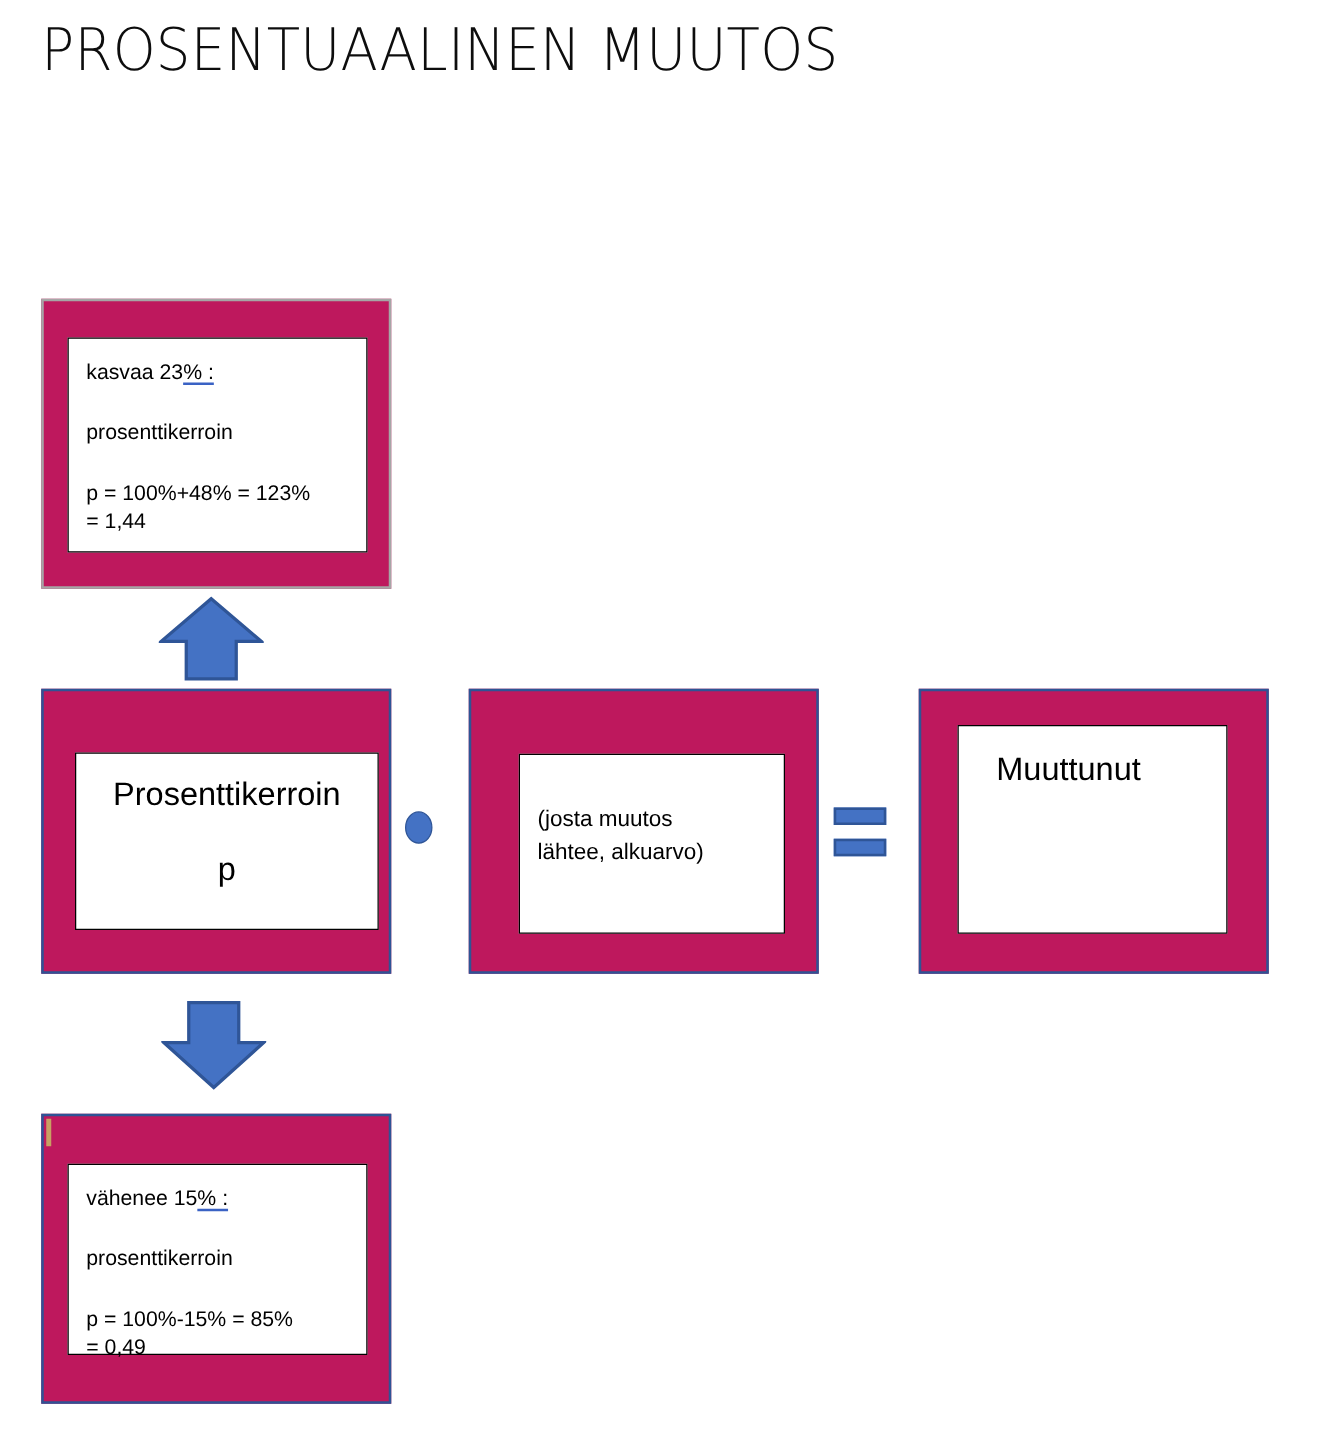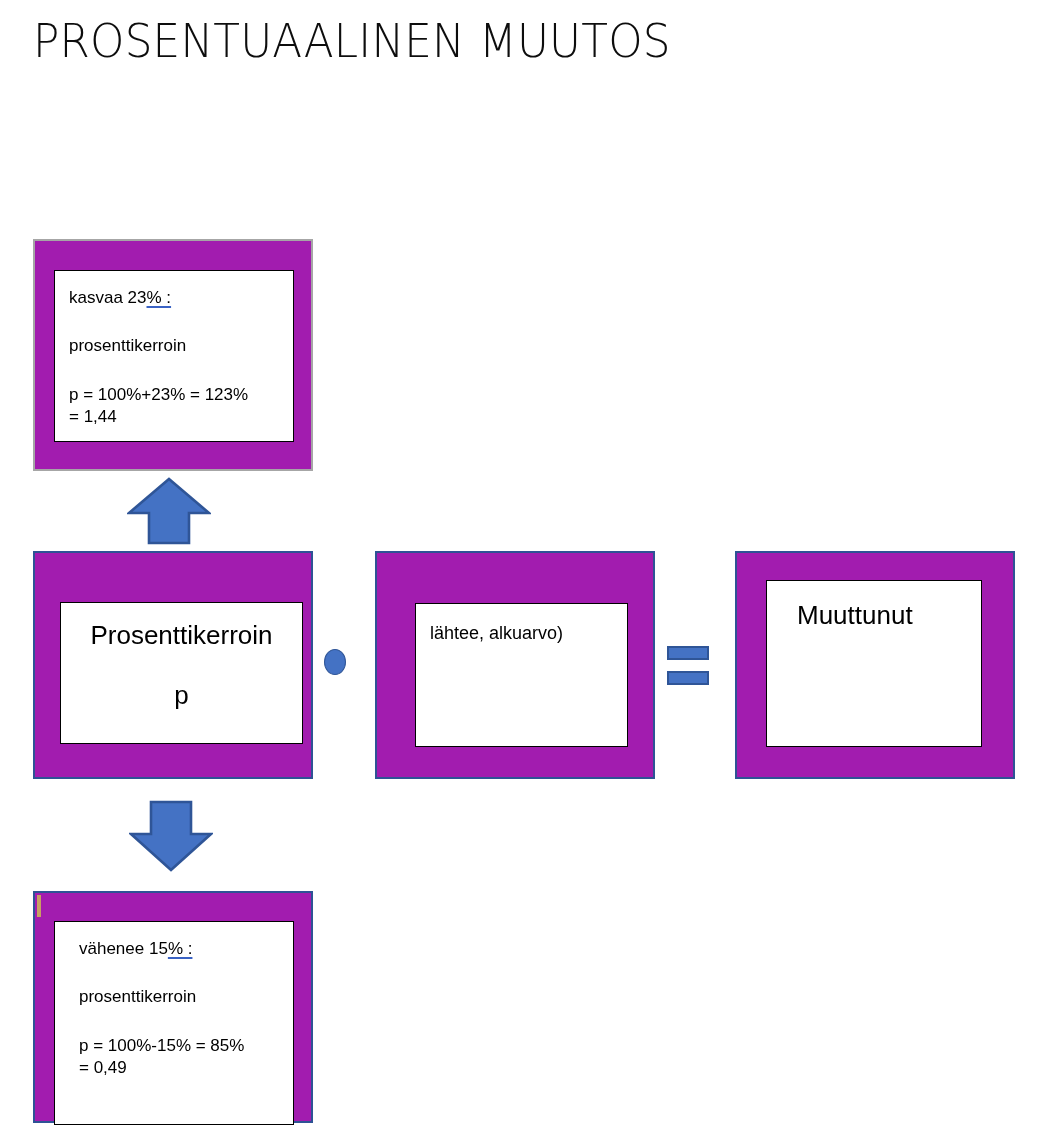--- a/index.html
+++ b/index.html
@@ -34,21 +34,21 @@
     font-family: "DejaVu Sans", "Liberation Sans", sans-serif;
     font-stretch: condensed;
     transform: scaleX(0.93);
     transform-origin: left center;
   }
 
   
   .frame {
     position: absolute;
     box-sizing: border-box;
-    background: #a21caf;
+    background: #be185d;
   }
   .frame-gray   { border: 2px solid #a6a6a6; }
   .frame-blue   { border: 2px solid #2e5395; }
 
   
   .inner {
     position: absolute;
     box-sizing: border-box;
     border: 1.4px solid #000000;
     background: #ffffff;
@@ -120,21 +120,21 @@
 
 <div id="slide">
 
   <div class="slide-title">PROSENTUAALINEN MUUTOS</div>
 
   <div class="frame frame-gray" style="left:33px; top:239px; width:280px; height:232px;">
 
     <div class="inner" style="left:19px; top:29px; width:240px; height:172px; padding:16px 14px 0 14px;">
       <p class="p-small"><span>kasvaa 23</span><span class="u-blue">% :</span></p>
       <p class="p-small p-gap">prosenttikerroin</p>
-      <p class="p-small p-gap">p = 100%+23% = 123%</p>
+      <p class="p-small p-gap">p = 100%+48% = 123%</p>
       <p class="p-small">= 1,44</p>
     </div>
   </div>
 
   <div class="arrow" style="left:127px; top:477px; width:84px; height:68px;">
     <svg width="84" height="68" viewBox="0 0 84 68" xmlns="http://www.w3.org/2000/svg">
       <polygon points="42,2 82,36 62,36 62,66 22,66 22,36 2,36" fill="#4472C4" stroke="#2F5597" stroke-width="2.6" stroke-linejoin="miter"></polygon>
     </svg>
   </div>
 
@@ -144,20 +144,21 @@
         <p class="p-big center">Prosenttikerroin</p>
         <p class="p-big center" style="margin-top:26px;">p</p>
       </div>
     </div>
   </div>
 
   <div class="op-dot" style="left:324px; top:649px; width:22px; height:26px;"></div>
 
   <div class="frame frame-blue" style="left:375px; top:551px; width:280px; height:228px;">
     <div class="inner" style="left:38px; top:50px; width:213px; height:144px; padding:16px 0 0 14px;">
+      <p class="p-mid" style="margin-top:22px;">(josta muutos</p>
       <p class="p-mid">lähtee, alkuarvo)</p>
     </div>
   </div>
 
   <div>
     <div class="op-eq-bar" style="left:667px; top:646px; width:42px; height:14px;"></div>
     <div class="op-eq-bar" style="left:667px; top:671px; width:42px; height:14px;"></div>
   </div>
 
   <div class="frame frame-blue" style="left:735px; top:551px; width:280px; height:228px;">
@@ -169,21 +170,21 @@
   <div class="arrow" style="left:129px; top:800px; width:84px; height:72px;">
     <svg width="84" height="72" viewBox="0 0 84 72" xmlns="http://www.w3.org/2000/svg">
       <polygon points="22,2 62,2 62,34 82,34 42,70 2,34 22,34" fill="#4472C4" stroke="#2F5597" stroke-width="2.6" stroke-linejoin="miter"></polygon>
     </svg>
   </div>
 
   <div class="frame frame-blue" style="left:33px; top:891px; width:280px; height:232px;">
 
     <div class="tan-tick" style="left:2px; top:2px; width:4px; height:22px;"></div>
 
-    <div class="inner" style="left:19px; top:28px; width:240px; height:204px; padding:16px 14px 0 24px;">
+    <div class="inner" style="left:19px; top:38px; width:240px; height:153px; padding:16px 14px 0 14px;">
       <p class="p-small"><span>vähenee 15</span><span class="u-blue">% :</span></p>
       <p class="p-small p-gap">prosenttikerroin</p>
       <p class="p-small p-gap">p = 100%-15% = 85%</p>
       <p class="p-small">= 0,49</p>
     </div>
   </div>
 
 </div>
 
 </body></html>

